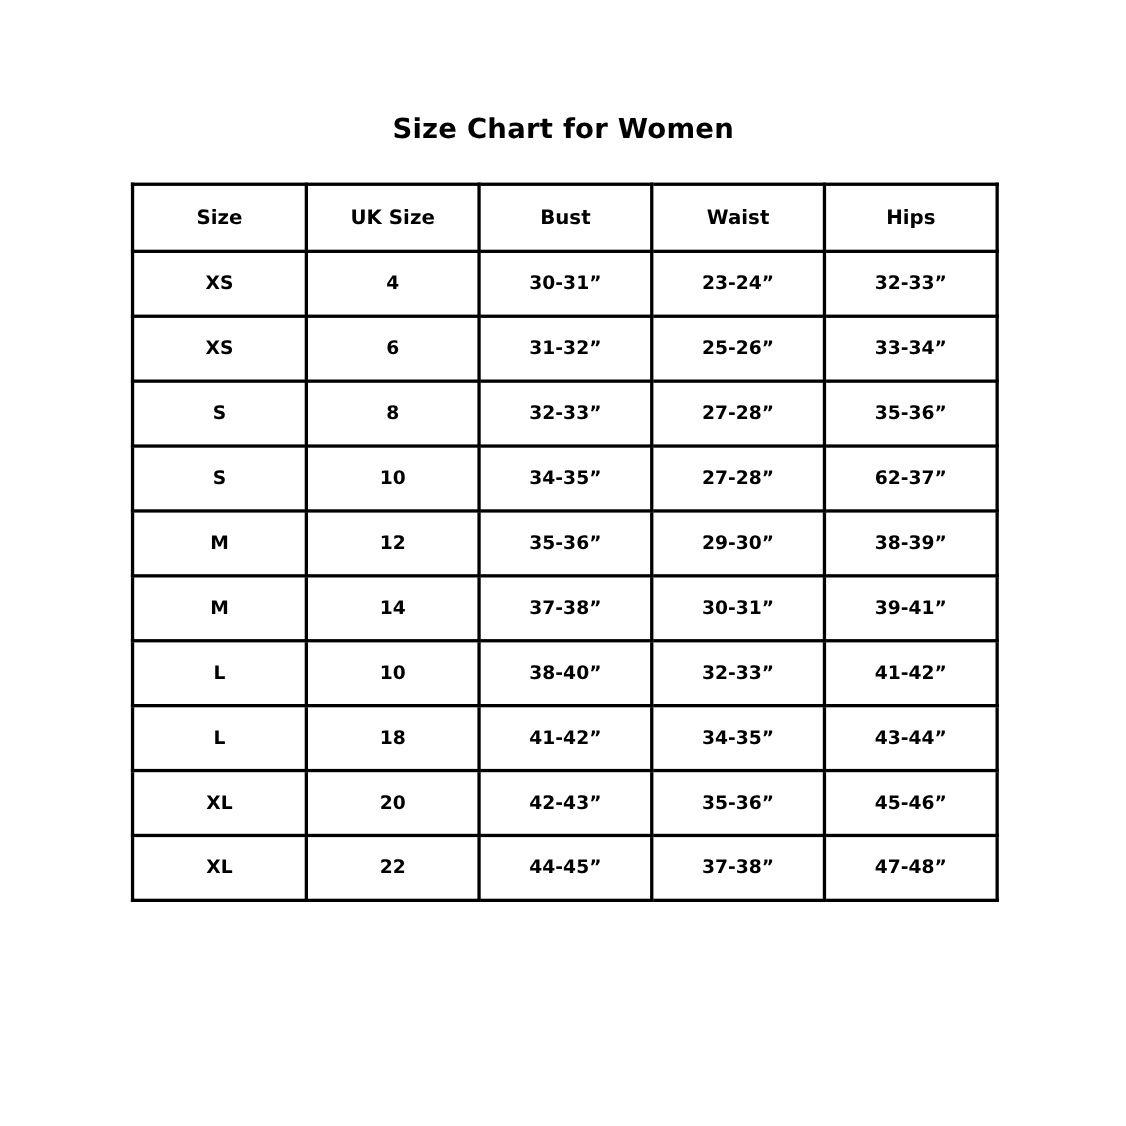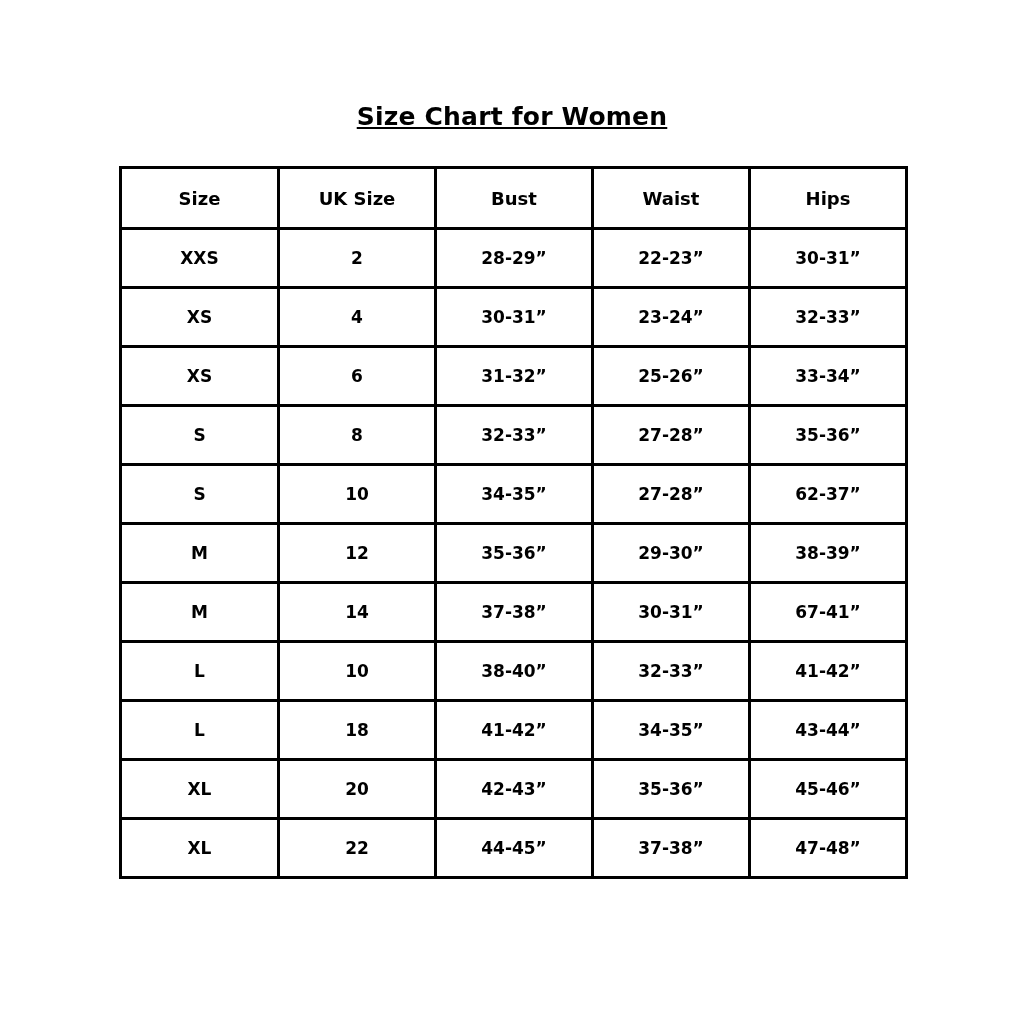--- a/index.html
+++ b/index.html
@@ -22,21 +22,20 @@
   }
   .chart-title {
     position: absolute;
     top: 102px;
     left: 0;
     width: 1024px;
     text-align: center;
     font-size: 25px;
     font-weight: bold;
     letter-spacing: 0.2px;
-    text-decoration: underline;
   }
   .table-wrap {
     position: absolute;
     top: 166px;
     left: 119px;
     width: 932px;
   }
   table.size-chart {
     border-collapse: collapse;
     width: 786px;
@@ -82,27 +81,20 @@
         <tr id="header-row">
             <th>Size</th>
             <th>UK Size</th>
             <th>Bust</th>
             <th>Waist</th>
             <th>Hips</th>
           </tr>
       </thead>
       <tbody id="table-body">
           <tr>
-            <td>XXS</td>
-            <td>2</td>
-            <td>28-29”</td>
-            <td>22-23”</td>
-            <td>30-31”</td>
-          </tr>
-          <tr>
             <td>XS</td>
             <td>4</td>
             <td>30-31”</td>
             <td>23-24”</td>
             <td>32-33”</td>
           </tr>
           <tr>
             <td>XS</td>
             <td>6</td>
             <td>31-32”</td>
@@ -128,21 +120,21 @@
             <td>12</td>
             <td>35-36”</td>
             <td>29-30”</td>
             <td>38-39”</td>
           </tr>
           <tr>
             <td>M</td>
             <td>14</td>
             <td>37-38”</td>
             <td>30-31”</td>
-            <td>67-41”</td>
+            <td>39-41”</td>
           </tr>
           <tr>
             <td>L</td>
             <td>10</td>
             <td>38-40”</td>
             <td>32-33”</td>
             <td>41-42”</td>
           </tr>
           <tr>
             <td>L</td>

